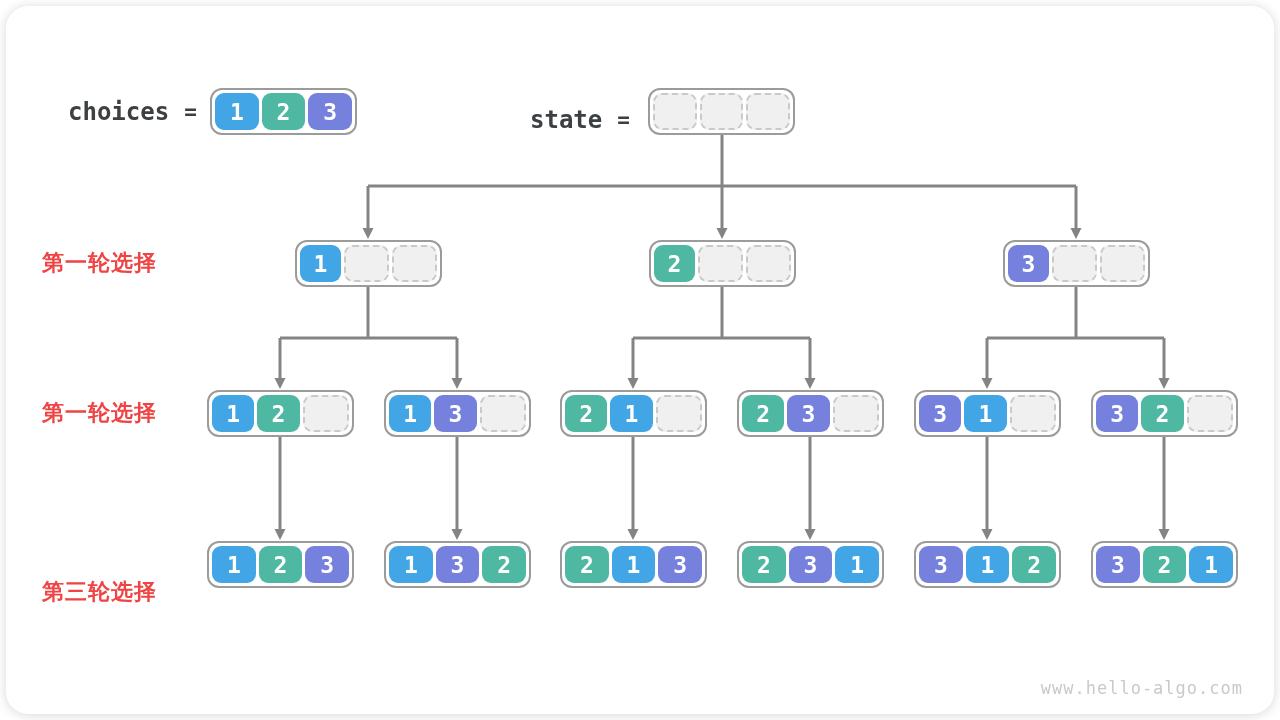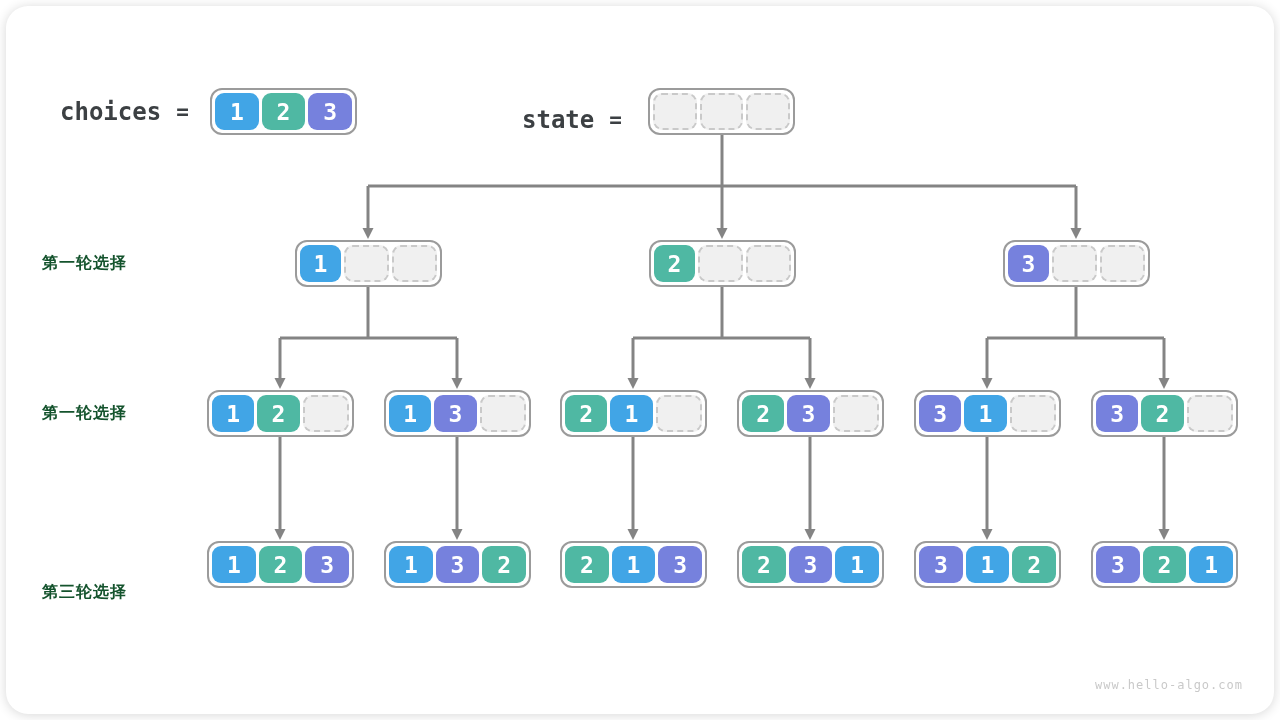--- a/index.html
+++ b/index.html
@@ -11,38 +11,38 @@
   *{margin:0;padding:0;box-sizing:border-box;}
   html,body{width:1280px;height:720px;background:#ffffff;overflow:hidden;}
   .canvas{position:relative;width:1280px;height:720px;font-family:"Liberation Sans",sans-serif;}
   .card{position:absolute;left:6px;top:6px;right:6px;bottom:6px;background:#ffffff;
         border-radius:22px;box-shadow:0 1px 12px rgba(0,0,0,0.16);}
   .arrows{position:absolute;left:0;top:0;width:1280px;height:720px;pointer-events:none;}
   .arrow-line{stroke:var(--arrow);stroke-width:3;fill:none;}
   .arrow-head{fill:var(--arrow);stroke:none;}
 
   .code-label{position:absolute;transform:translateY(-50%);display:flex;align-items:center;gap:15px;
-      font-family:"DejaVu Sans Mono",monospace;font-weight:bold;font-size:24px;color:var(--label);}
+      font-family:"DejaVu Sans Mono",monospace;font-weight:bold;font-size:24px;color:var(--label);margin-left:8px;}
   .code-label .eq{font-size:21px;}
 
   .row-label{position:absolute;left:42px;transform:translateY(-50%);
-      font-size:16px;font-weight:600;color:#14532d;letter-spacing:1px;}
+      font-size:22px;font-weight:600;color:#ef4444;letter-spacing:1px;}
 
   .vbox{position:absolute;width:147px;height:47px;background:#ffffff;
       border:2.5px solid var(--box-border);border-radius:12px;
       display:flex;gap:3px;padding:3px;}
   .cell{flex:1;border-radius:9px;display:flex;align-items:center;justify-content:center;
       font-family:"DejaVu Sans Mono",monospace;font-weight:bold;font-size:23px;color:#ffffff;}
   .cell.empty{background:var(--empty-fill);border:2px dashed var(--empty-border);}
   .cell.v1{background:var(--v1);}
   .cell.v2{background:var(--v2);}
   .cell.v3{background:var(--v3);}
 
   .watermark{position:absolute;right:37px;top:678px;
-      font-family:"DejaVu Sans Mono",monospace;font-size:12px;color:var(--wm);letter-spacing:1px;}
+      font-family:"DejaVu Sans Mono",monospace;font-size:17px;color:var(--wm);letter-spacing:1px;}
 </style>
 </head>
 <body>
 
 <div class="canvas">
   <div class="card"></div>
 
   <svg class="arrows" viewBox="0 0 1280 720">
 
     <path class="arrow-line" d="M722 135 V229"></path>

